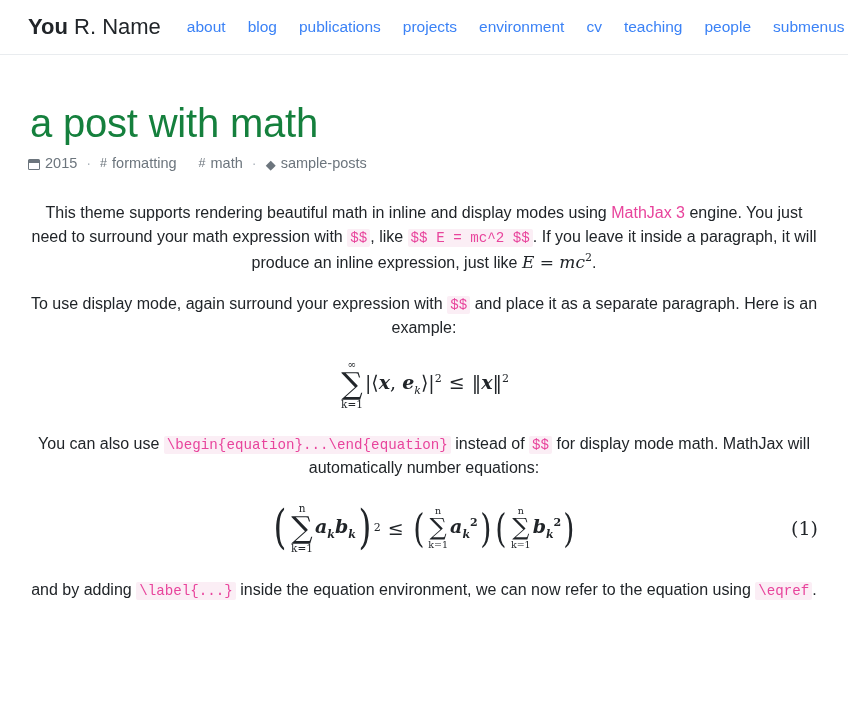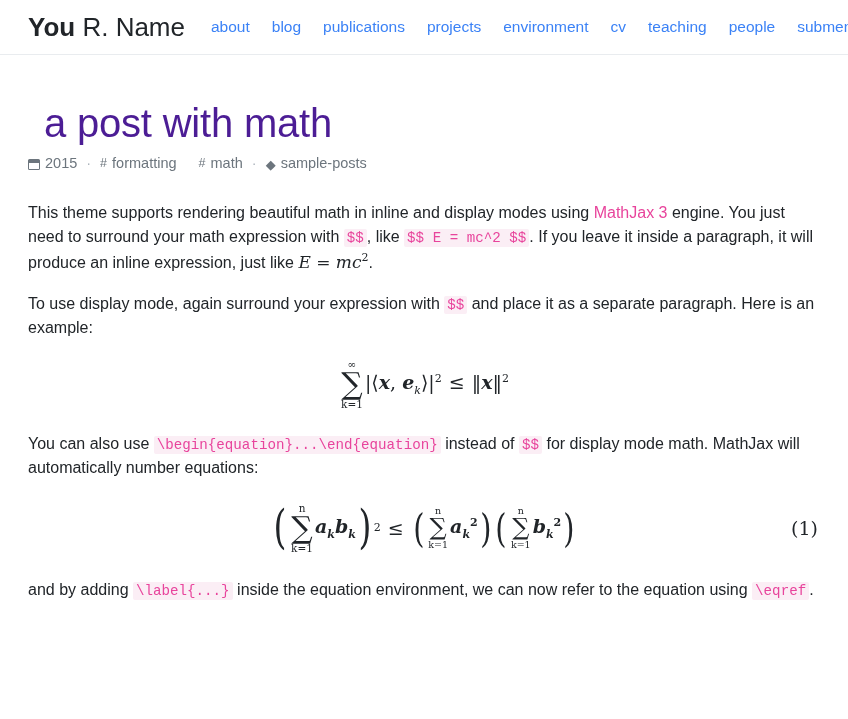--- a/index.html
+++ b/index.html
@@ -16,21 +16,21 @@
   
   .navbar {
     display: flex;
     align-items: center;
     height: 55px;
     padding: 0 28px;
     border-bottom: 1px solid #e9ecef;
     background: #fff;
   }
   .brand {
-    font-size: 26px;
+    font-size: 22px;
     color: #212529;
     margin-right: 26px;
     white-space: nowrap;
   }
   .brand .brand-strong { font-weight: bold; }
   .brand .brand-rest { font-weight: normal; }
   .nav-links {
     display: flex;
     align-items: center;
     gap: 22px;
@@ -51,22 +51,22 @@
     vertical-align: middle;
   }
 
   
   .page {
     padding: 0 28px;
   }
   .post-title {
     font-size: 40px;
     font-weight: normal;
-    color: #4c1d95;
-    margin: 46px 0 0 16px;
+    color: #15803d;
+    margin: 46px 0 0 2px;
     letter-spacing: -0.2px;
   }
   .post-date {
     margin-top: 22px;
     font-size: 14.5px;
     color: #6c757d;
   }
   .post-meta {
     margin-top: 9px;
     font-size: 14.5px;
@@ -97,21 +97,21 @@
     font-size: 13px;
   }
 
   
   .content {
     margin-top: 30px;
     font-size: 16px;
     line-height: 1.52;
     color: #212529;
   }
-  .content p { margin: 0 0 16px 0; }
+  .content p { margin: 0 0 16px 0; text-align: center; }
   .link-pink { color: #e8449c; }
   code {
     font-family: "Liberation Mono", monospace;
     font-size: 14.2px;
     color: #e8449c;
     background: #fbeef5;
     padding: 1px 3px;
     border-radius: 2px;
     white-space: nowrap;
   }

